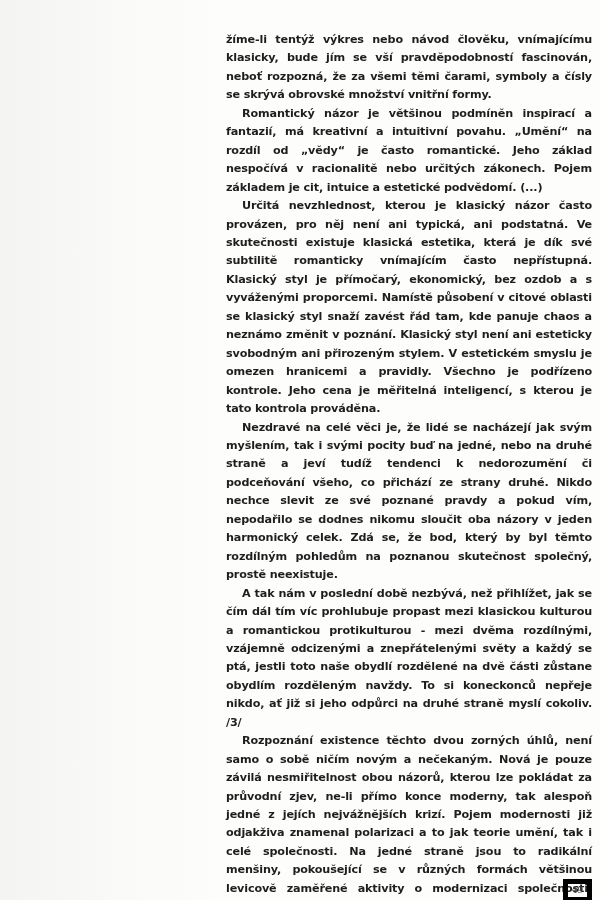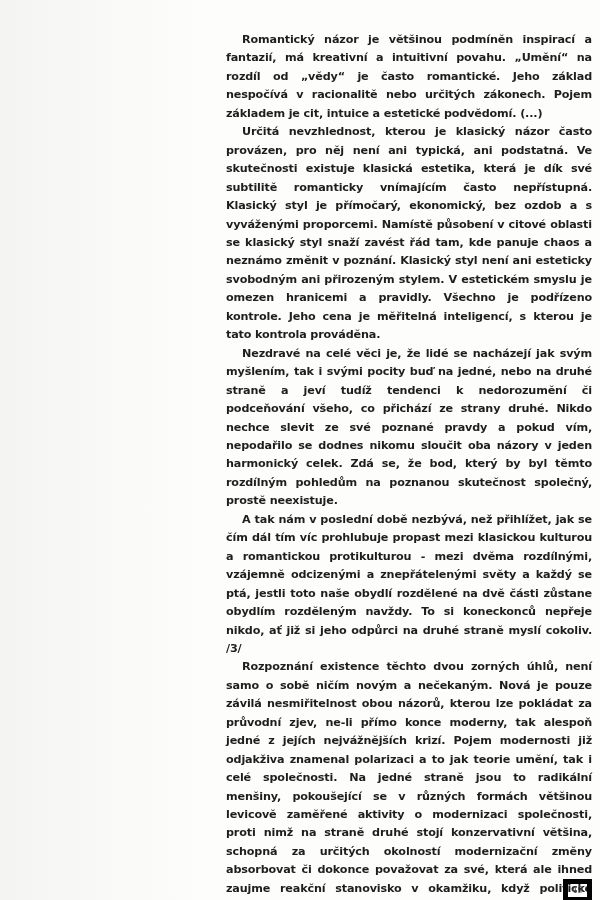--- a/index.html
+++ b/index.html
@@ -53,20 +53,21 @@
       text-align: center;
       color: #444;
     }
   </style>
 </head>
 <body>
 
 <div class="page-shade"></div>
 
 <div class="text-column">
+  <p class="first">žíme-li tentýž výkres nebo návod člověku, vnímajícímu klasicky, bude jím se vší pravděpodobností fascinován, neboť rozpozná, že za všemi těmi čarami, symboly a čísly se skrývá obrovské množství vnitřní formy.</p>
   <p>Romantický názor je většinou podmíněn inspirací a fantazií, má kreativní a intuitivní povahu. „Umění“ na rozdíl od „vědy“ je často romantické. Jeho základ nespočívá v racionalitě nebo určitých zákonech. Pojem základem je cit, intuice a estetické podvědomí. (...)</p>
   <p>Určitá nevzhlednost, kterou je klasický názor často provázen, pro něj ne­ní ani typická, ani podstatná. Ve skutečnosti existuje klasická estetika, která je dík své subtilitě romanticky vnímajícím často nepřístupná. Klasický styl je přímočarý, ekonomický, bez ozdob a s vyváženými proporcemi. Namístě pů­sobení v citové oblasti se klasický styl snaží zavést řád tam, kde panuje cha­os a neznámo změnit v poznání. Klasický styl není ani esteticky svobodným ani přirozeným stylem. V estetickém smyslu je omezen hranicemi a pravidly. Všechno je podřízeno kontrole. Jeho cena je měřitelná inteligencí, s kterou je tato kontrola prováděna.</p>
   <p>Nezdravé na celé věci je, že lidé se nacházejí jak svým myšlením, tak i svý­mi pocity buď na jedné, nebo na druhé straně a jeví tudíž tendenci k nedo­rozumění či podceňování všeho, co přichází ze strany druhé. Nikdo nechce slevit ze své poznané pravdy a pokud vím, nepodařilo se dodnes nikomu slou­čit oba názory v jeden harmonický celek. Zdá se, že bod, který by byl těmto rozdílným pohledům na poznanou skutečnost společný, prostě neexistuje.</p>
   <p>A tak nám v poslední době nezbývá, než přihlížet, jak se čím dál tím víc prohlubuje propast mezi klasickou kulturou a romantickou protikulturou - mezi dvěma rozdílnými, vzájemně odcizenými a znepřátelenými světy a každý se ptá, jestli toto naše obydlí rozdělené na dvě části zůstane obydlím rozděleným navždy. To si koneckonců nepřeje nikdo, ať již si jeho odpůrci na druhé straně myslí cokoliv. /3/</p>
   <p>Rozpoznání existence těchto dvou zorných úhlů, není samo o sobě ničím novým a nečekaným. Nová je pouze závilá nesmiřitelnost obou názorů, kte­rou lze pokládat za průvodní zjev, ne-li přímo konce moderny, tak alespoň jedné z jejích nejvážnějších krizí. Pojem modernosti již odjakživa znamenal polarizaci a to jak teorie umění, tak i celé společnosti. Na jedné straně jsou to radikální menšiny, pokoušející se v různých formách většinou levicově za­měřené aktivity o modernizaci společnosti, proti nimž na straně druhé stojí konzervativní většina, schopná za určitých okolností modernizační změny absorbovat či dokonce považovat za své, která ale ihned zaujme reakční sta­novisko v okamžiku, když politické klima těmto změnám přestane přát.</p>
 
 </div>
 
 <div class="page-number">49</div>
 

